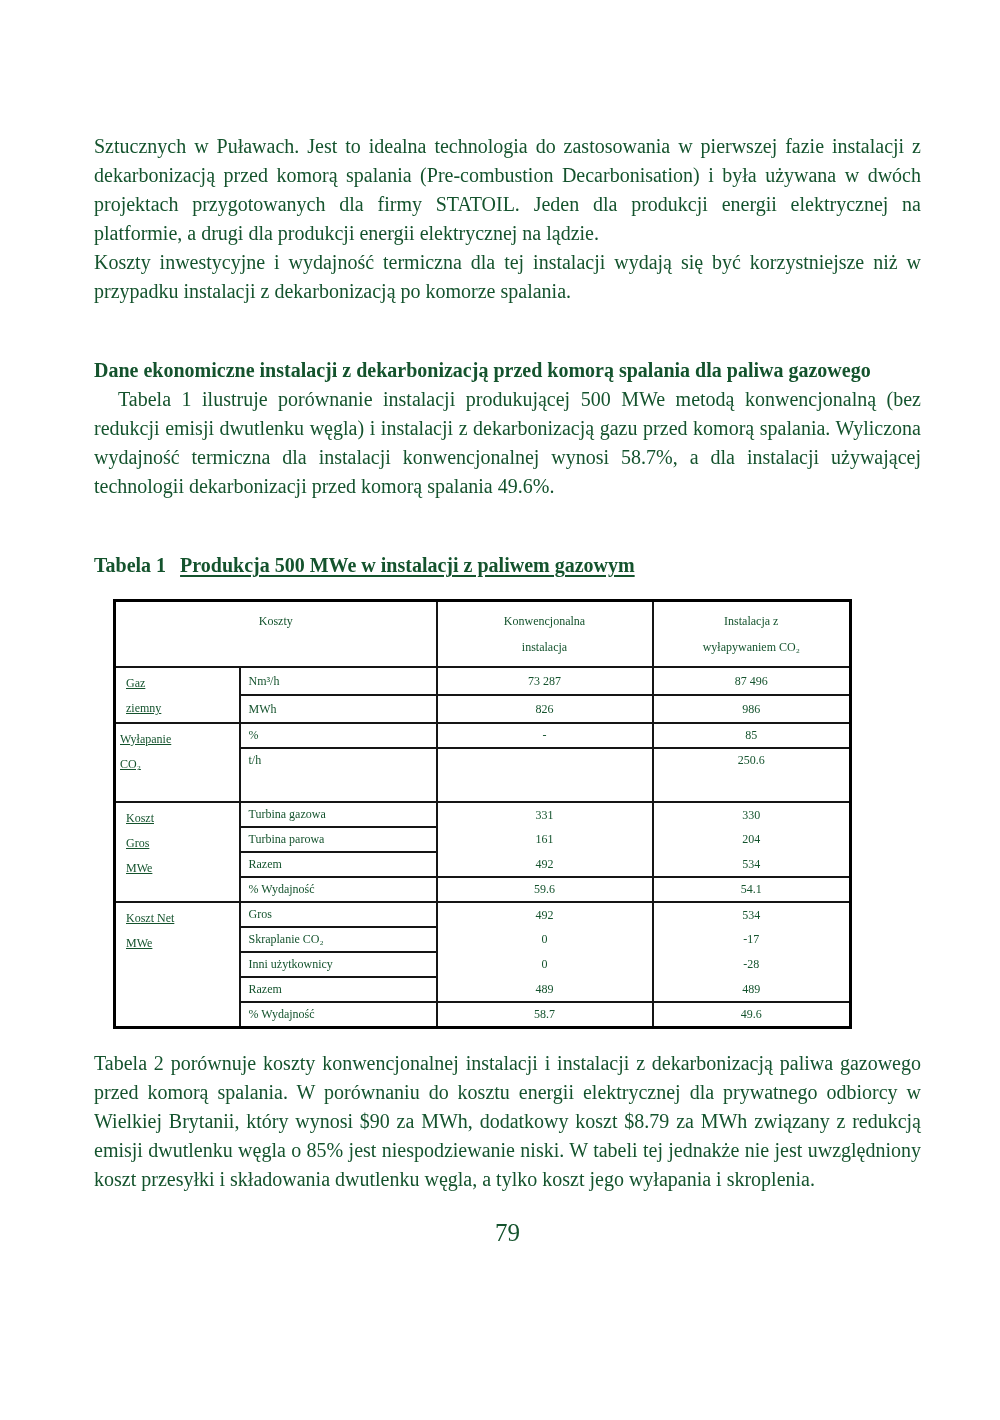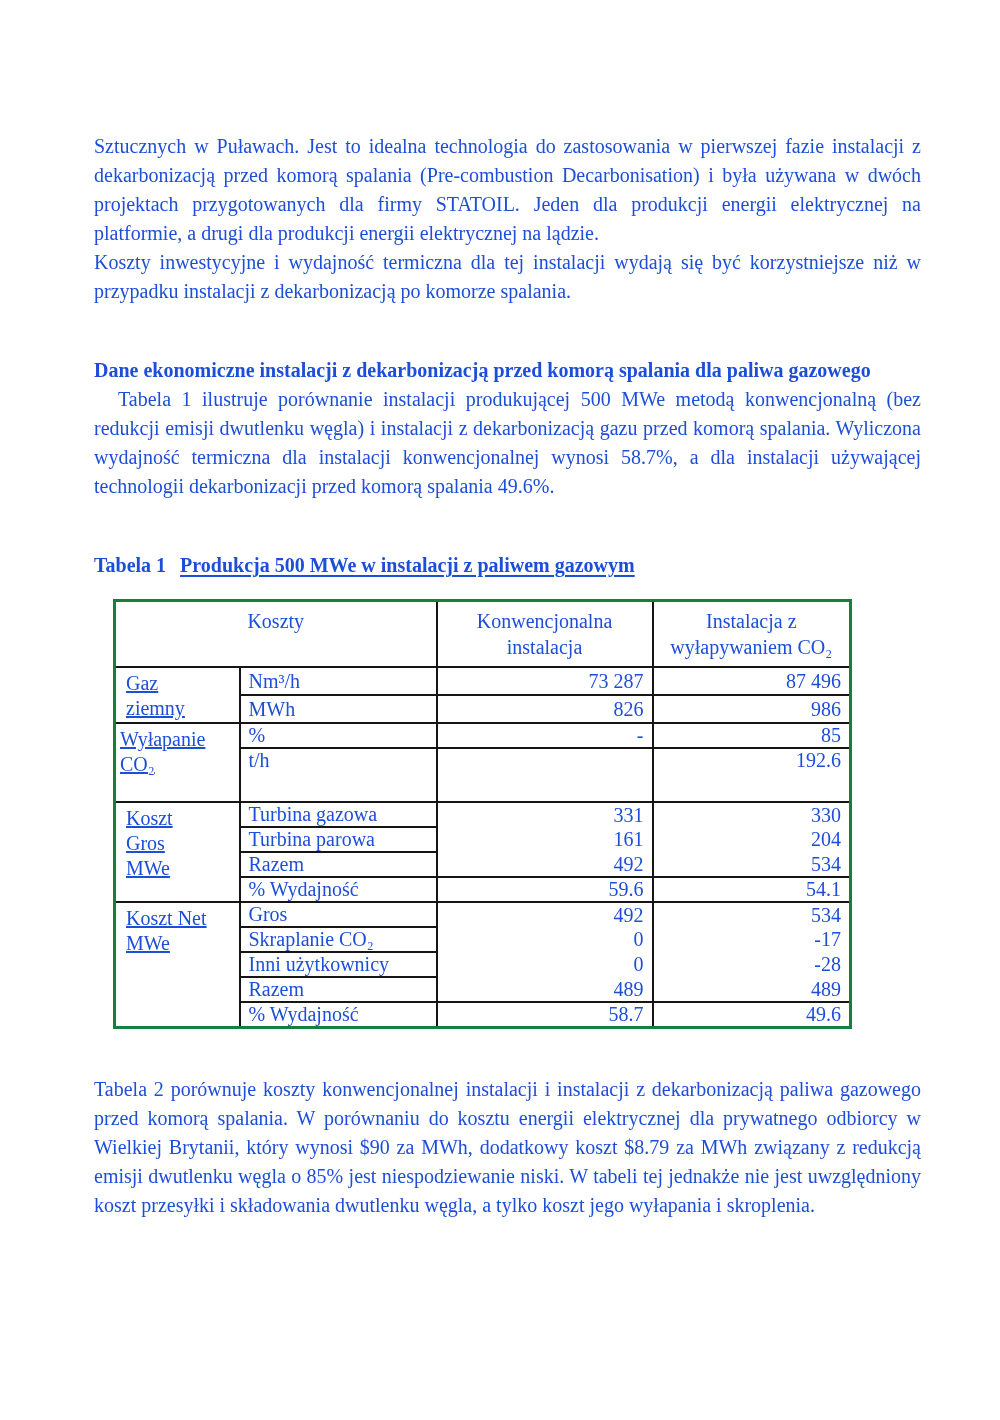--- a/index.html
+++ b/index.html
@@ -1,47 +1,47 @@
 <!DOCTYPE html>
 <html><head>
 <meta charset="utf-8">
 <style>
   html, body { margin:0; padding:0; background:#e8e8e8; }
   .page {
     position:relative; width:1000px; height:1420px;
-    background:#ffffff; color:#1d4ed8;
+    background:#ffffff; color:#14532d;
     font-family:"Liberation Serif","DejaVu Serif",serif;
     overflow:hidden; margin:0 auto;
   }
   .content { position:absolute; left:94px; top:132px; width:827px; }
   .para { margin:0; font-size:20px; line-height:29px; text-align:justify; }
   .heading { margin:50px 0 0 0; font-size:20px; line-height:29px; font-weight:bold; text-align:justify;font-family:Liberation Serif, serif; }
   .indent { text-indent:24px; }
   .caption { margin:50px 0 0 0; font-size:20px; line-height:28px; font-weight:bold; }
   .cap-label { margin-right:14px; }
   .cap-title { text-decoration:underline; text-decoration-thickness:2px; text-underline-offset:3px; }
 
   table.t1 {
     margin:20px 0 0 19px; border-collapse:collapse; table-layout:fixed;
-    width:736px; font-size:20px; border:3px solid #15803d;
+    width:736px; font-size:12px; border:3px solid #000000;
   }
   .t1 th {
     font-weight:normal; text-align:center; vertical-align:top;
     padding:6px 4px 2px 4px; height:56px; white-space:pre-line; line-height:26px;
   }
   .t1 td { padding:1px 8px; line-height:21px; }
   .t1 .group { vertical-align:top; white-space:pre-line; padding-left:10px; line-height:25px; padding-top:3px;text-decoration:underline; }
   .t1 .tc { text-align:left; padding-left:4px; }
   .t1 .unit { text-align:left; }
-  .t1 .val { text-align:right; }
+  .t1 .val { text-align:center; }
   .t1 .vl { border-left:2px solid #151515;margin-top:40px; }
   .t1 .bb { border-bottom:2px solid #151515; }
   .t1 tr.tall td { height:50px; vertical-align:top; }
 
-  .p4 { margin-top:46px; }
+  .p4 { margin-top:20px; }
   .pageno { margin-top:24px; text-align:center; font-size:25px; line-height:30px; }
 </style>
 </head>
 <body>
 
 <div class="page">
   <div class="content">
 
     <p class="para">Sztucznych w Puławach. Jest to idealna technologia do zastosowania w pierwszej fazie instalacji z dekarbonizacją przed komorą spalania (Pre-combustion Decarbonisation) i była używana w dwóch projektach przygotowanych dla firmy STATOIL. Jeden dla produkcji energii elektrycznej na platformie, a drugi dla produkcji energii elektrycznej na lądzie.</p>
     <p class="para">Koszty inwestycyjne i wydajność termiczna dla tej instalacji wydają się być korzystniejsze niż w przypadku instalacji z dekarbonizacją po komorze spalania.</p>
@@ -85,21 +85,21 @@
         <tr>
           <td class="group tc bb" rowspan="2">Wyłapanie
 CO₂</td>
           <td class="unit vl bb">%</td>
           <td class="val vl bb">-</td>
           <td class="val vl bb">85</td>
         </tr>
         <tr class="tall">
           <td class="unit vl bb">t/h</td>
           <td class="val vl bb"></td>
-          <td class="val vl bb">192.6</td>
+          <td class="val vl bb">250.6</td>
         </tr>
 
         <tr>
           <td class="group bb" rowspan="4">Koszt
 Gros
 MWe</td>
           <td class="unit vl bb">Turbina gazowa</td>
           <td class="val vl">331</td>
           <td class="val vl">330</td>
         </tr>
@@ -144,14 +144,15 @@
         <tr>
           <td class="unit vl">% Wydajność</td>
           <td class="val vl">58.7</td>
           <td class="val vl">49.6</td>
         </tr>
       </tbody>
     </table>
 
     <p class="para p4">Tabela 2 porównuje koszty konwencjonalnej instalacji i instalacji z dekarbonizacją paliwa gazowego przed komorą spalania. W porównaniu do kosztu energii elektrycznej dla prywatnego odbiorcy w Wielkiej Brytanii, który wynosi $90 za MWh, dodatkowy koszt $8.79 za MWh związany z redukcją emisji dwutlenku węgla o 85% jest niespodziewanie niski. W tabeli tej jednakże nie jest uwzględniony koszt przesyłki i składowania dwutlenku węgla, a tylko koszt jego wyłapania i skroplenia.</p>
 
+    <div class="pageno">79</div>
   </div>
 </div>
 
 </body></html>

